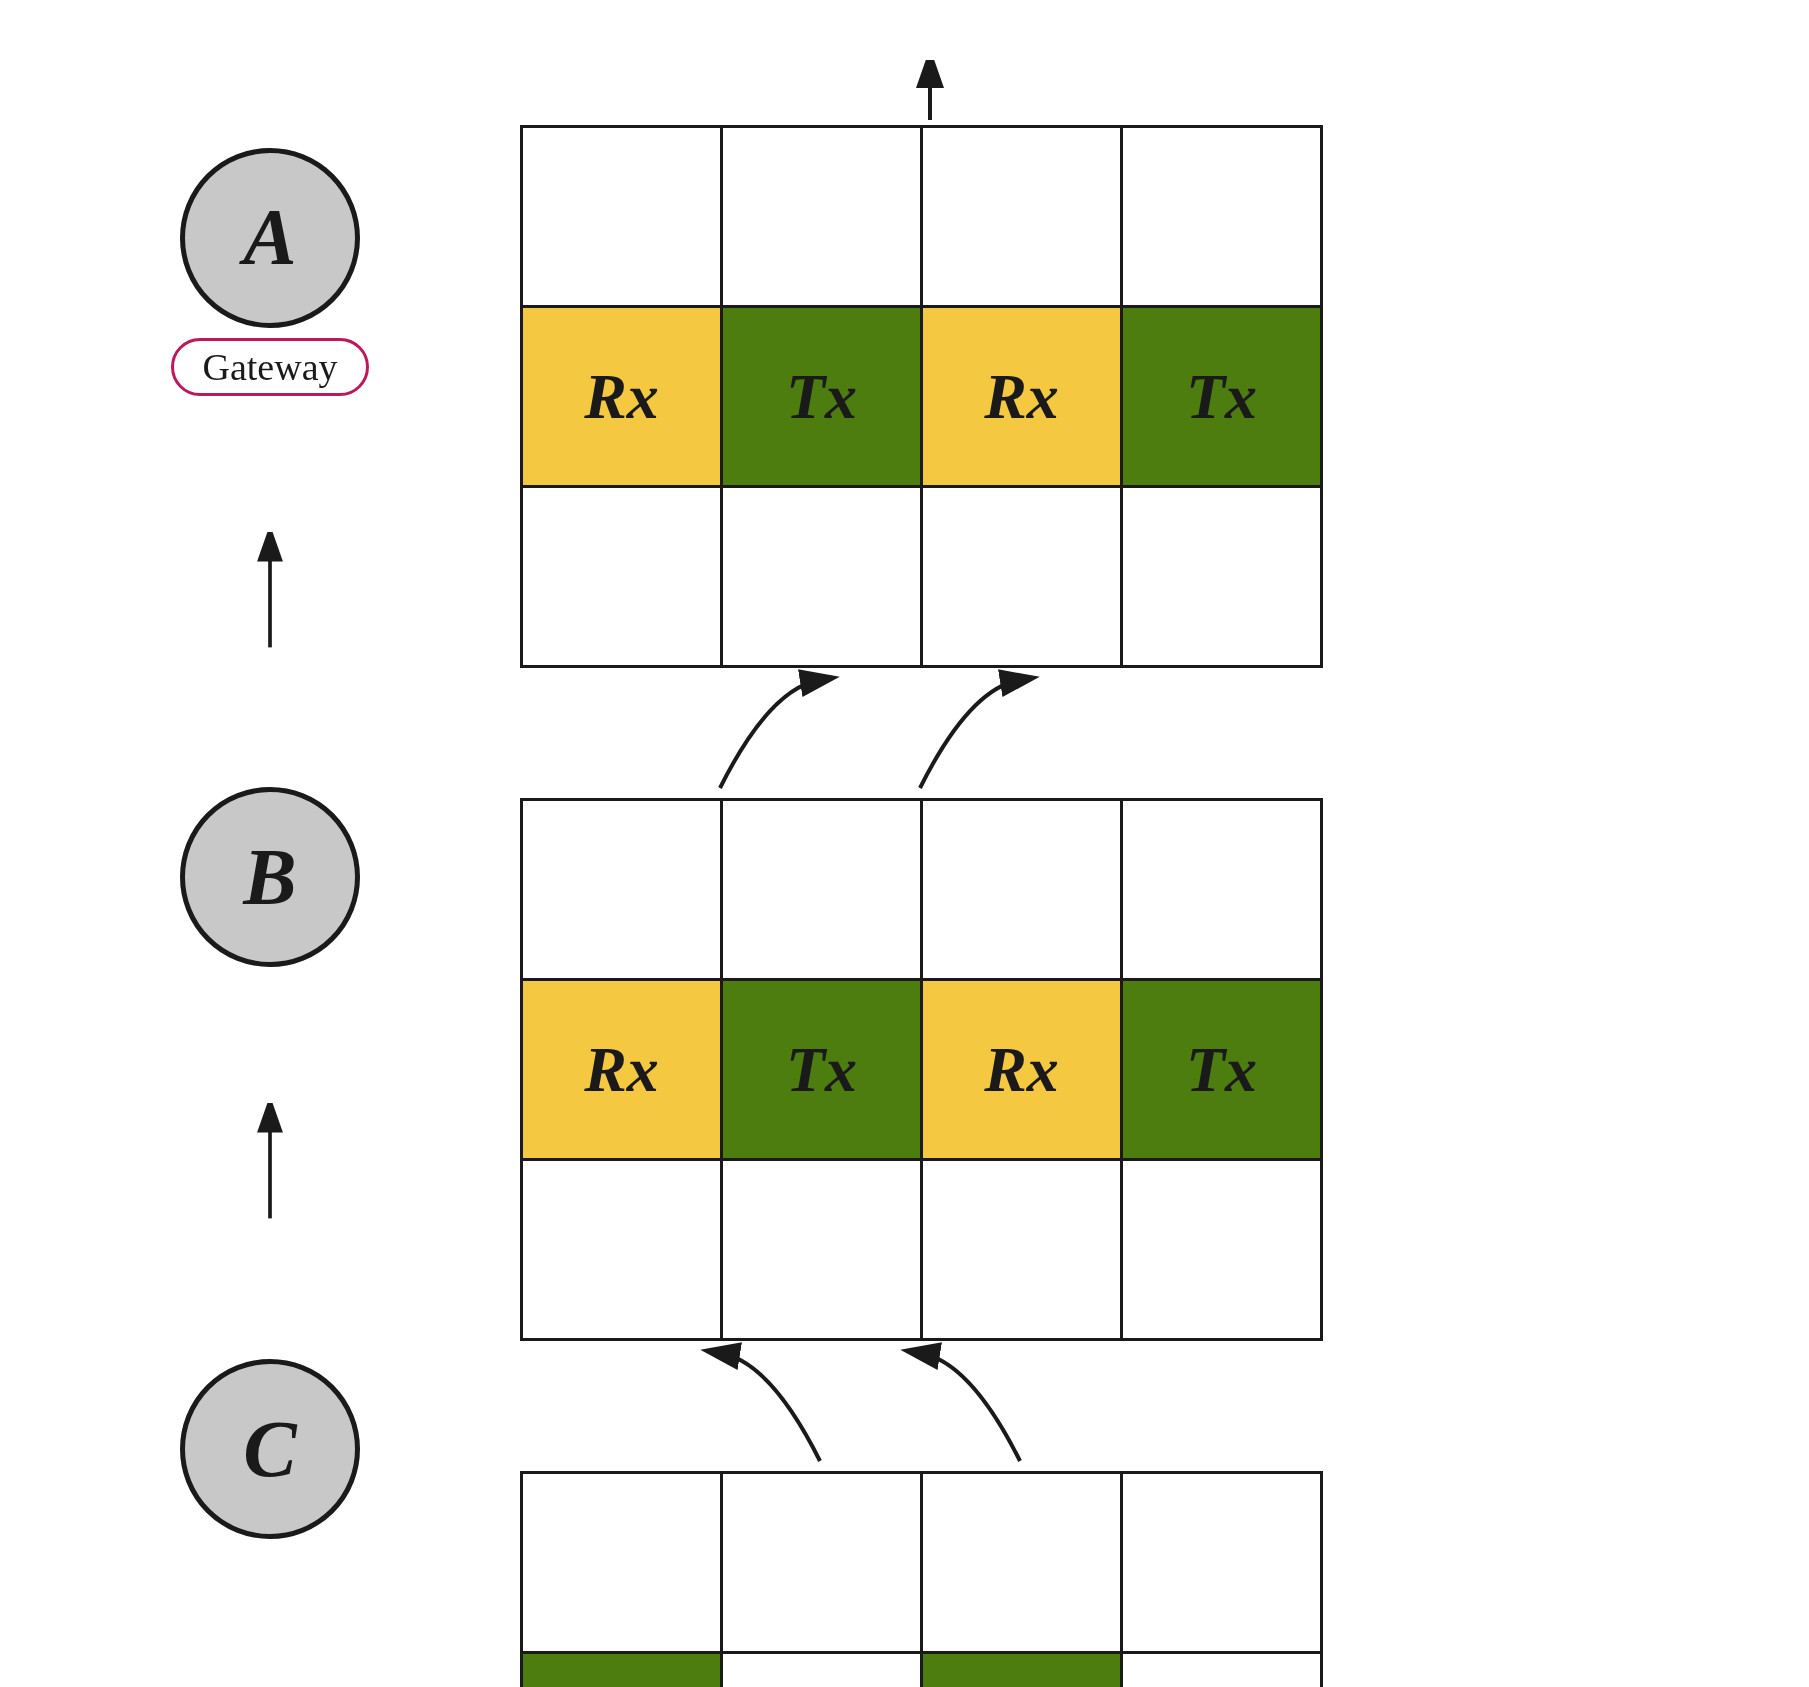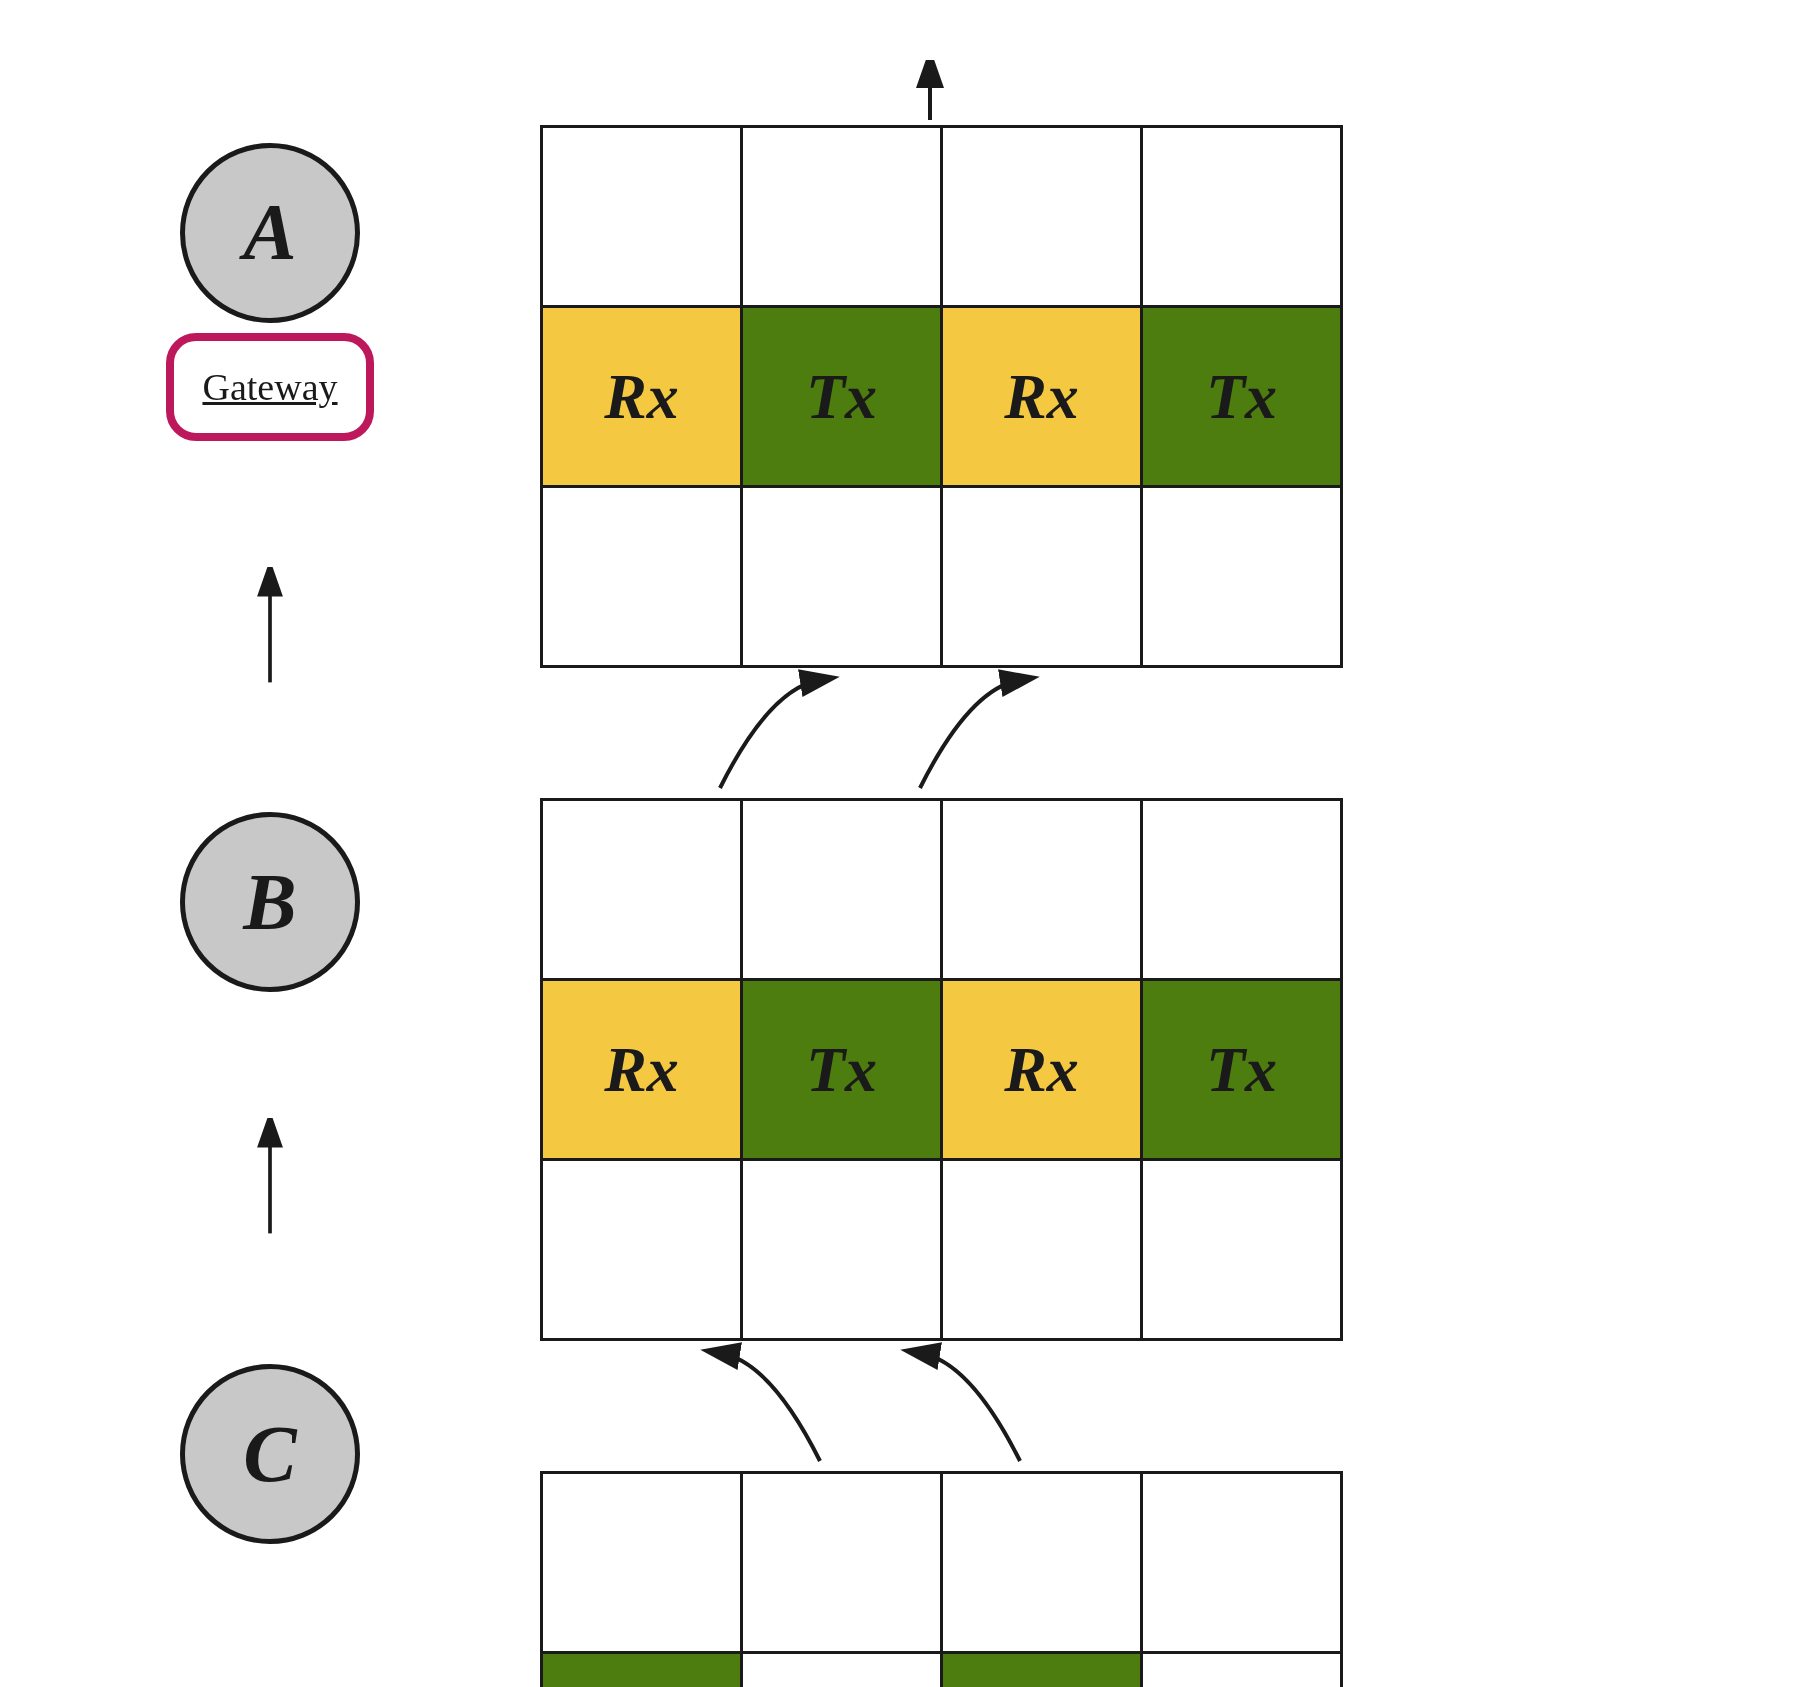--- a/index.html
+++ b/index.html
@@ -52,28 +52,27 @@
     }
 
     .node-circle .node-letter {
       font-size: 80px;
       font-style: italic;
       font-weight: bold;
       color: #1a1a1a;
     }
 
     .node-label {
-      border: 8px solid #be185d;
+      border: 3px solid #be185d;
       border-radius: 30px;
-      padding: 24px 28px;
+      padding: 4px 28px;
       font-size: 38px;
       background: white;
       color: #1a1a1a;
       white-space: nowrap;
-      text-decoration: underline;
     }
 
     .arrow-connector {
       display: flex;
       flex-direction: column;
       align-items: center;
       height: 120px;
       justify-content: center;
     }
 
@@ -84,21 +83,20 @@
 
     .grid-section {
       display: flex;
       flex-direction: column;
       align-items: flex-start;
       position: relative;
     }
 
     .grid-table {
       border-collapse: collapse;
-      margin-left: 20px;
     }
 
     .grid-table td {
       width: 200px;
       height: 180px;
       border: 3px solid #1a1a1a;
       text-align: center;
       vertical-align: middle;
       font-size: 64px;
       font-style: italic;

